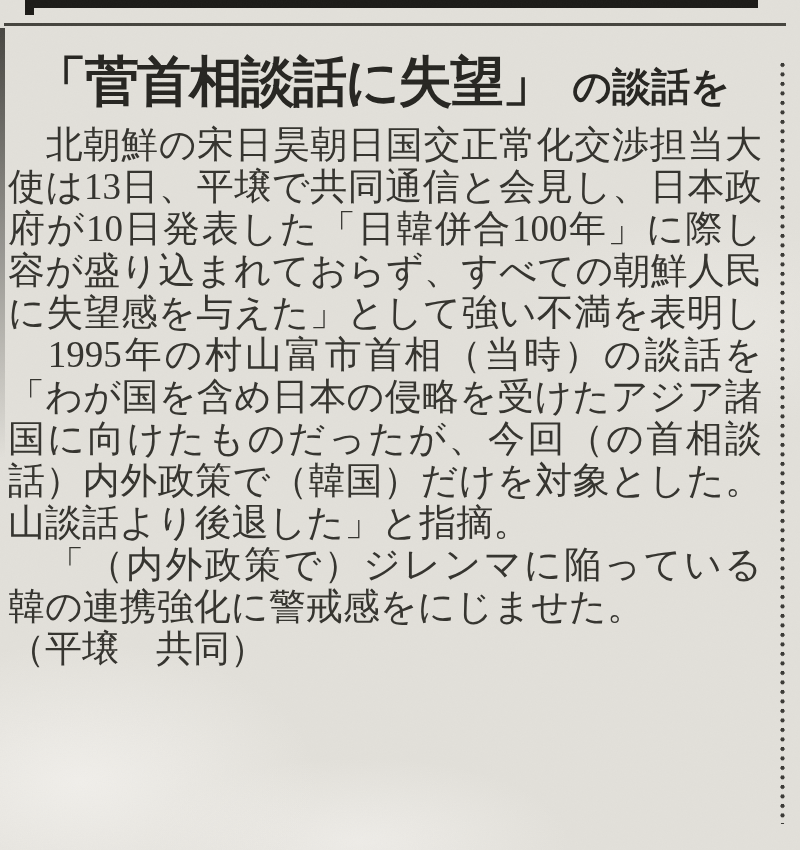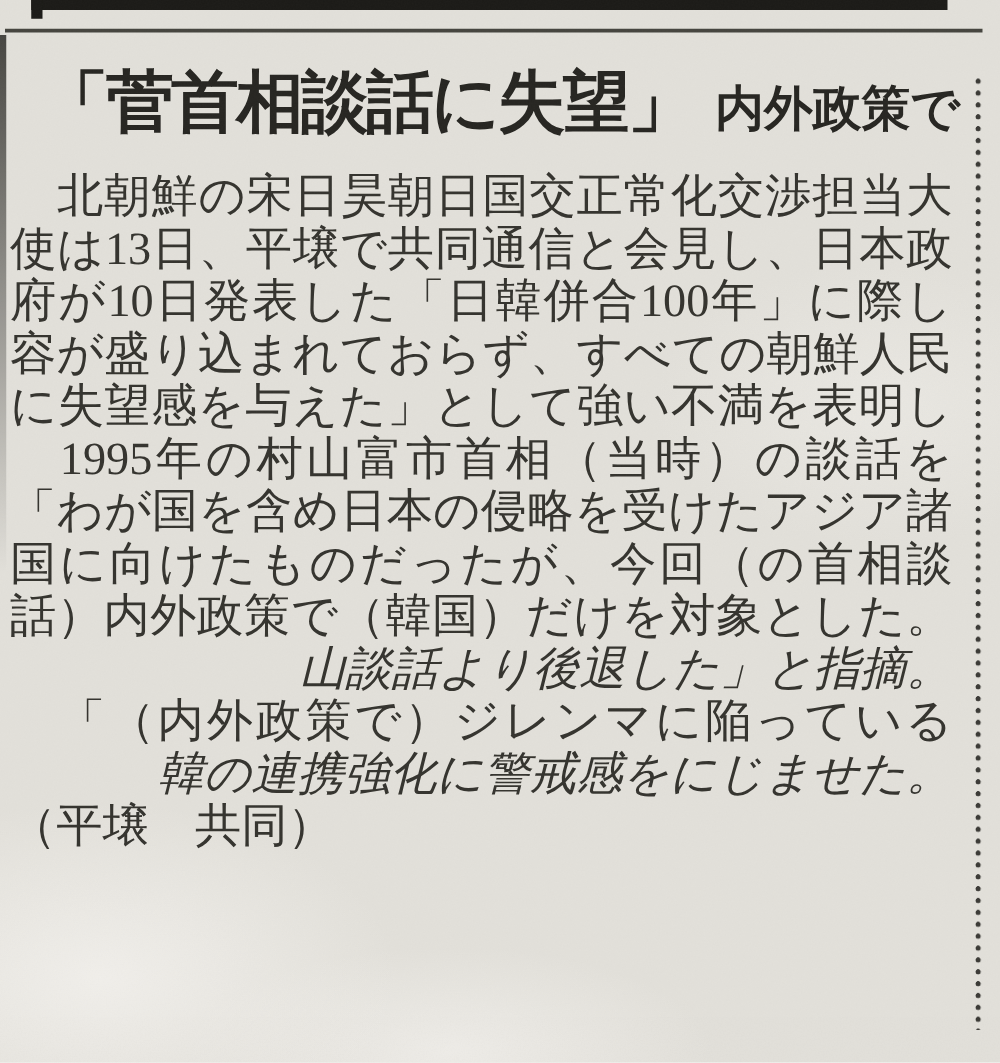--- a/index.html
+++ b/index.html
@@ -59,57 +59,56 @@
     letter-spacing: -2px;
     color: #262521;
   }
   .subhead {
     font-size: 39px; font-weight: bold;
     letter-spacing: 0px;
     color: #262521;
   }
 
   .body-block {
-    position: absolute; left: 8px; top: 137px;
+    position: absolute; left: 8px; top: 124px;
     width: 754px;
     font-size: 37px; line-height: 42px;
     color: #34332e;
     letter-spacing: 0;
   }
   .body-line {
     height: 42px;
     text-align: justify;
     text-align-last: justify;
     overflow: hidden;
   }
   .body-line.short {
-    text-align: right;
+    text-align: left;
     text-align-last: auto;
-    font-style: italic;
   }
   .credit-line {
     height: 42px;
     text-align: left;
     padding-right: 30px;
   }
 </style>
 </head>
 <body>
 
 <div class="page">
 
   <div class="top-frame"></div>
   <div class="top-frame-corner"></div>
   <div class="section-rule"></div>
   <div class="left-scan-shadow"></div>
   <div class="column-divider-dotted"></div>
 
   <div class="headline-row">
     <span class="headline">「菅首相談話に失望」</span>
-    <span class="subhead">内外政策で</span>
+    <span class="subhead">の談話を</span>
   </div>
 
   <div class="body-block">
     <div class="body-line">　北朝鮮の宋日昊朝日国交正常化交渉担当大</div>
     <div class="body-line">使は13日、平壌で共同通信と会見し、日本政</div>
     <div class="body-line">府が10日発表した「日韓併合100年」に際し</div>
     <div class="body-line">容が盛り込まれておらず、すべての朝鮮人民</div>
     <div class="body-line">に失望感を与えた」として強い不満を表明し</div>
     <div class="body-line">　1995年の村山富市首相（当時）の談話を</div>
     <div class="body-line">「わが国を含め日本の侵略を受けたアジア諸</div>

